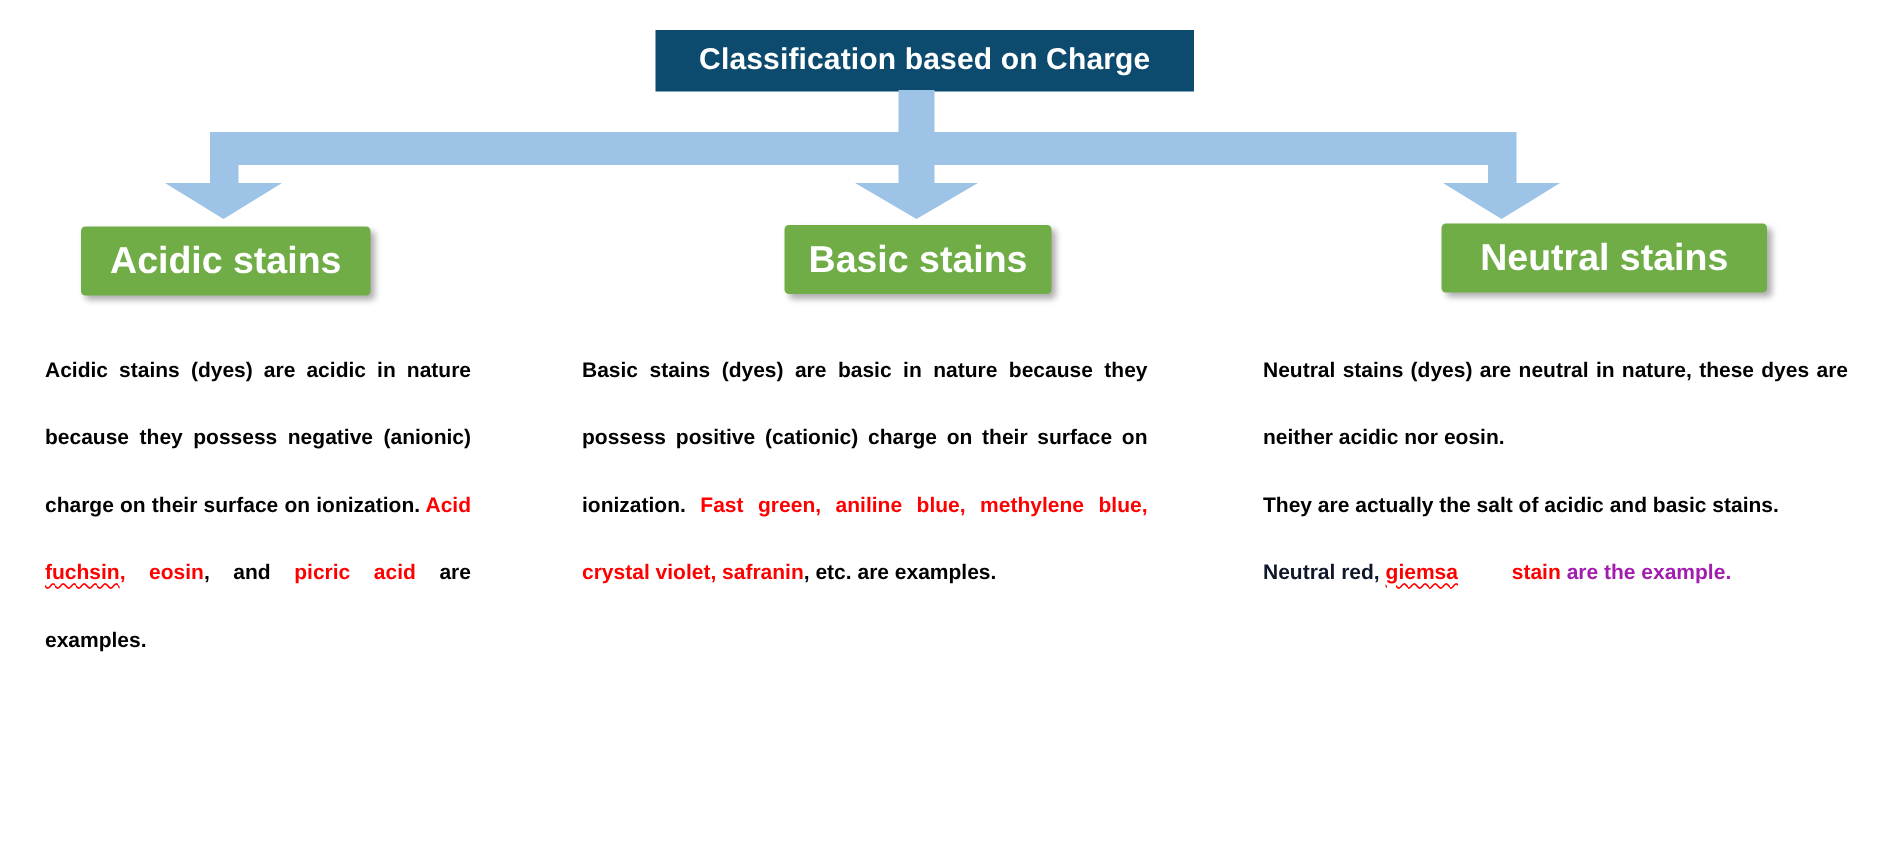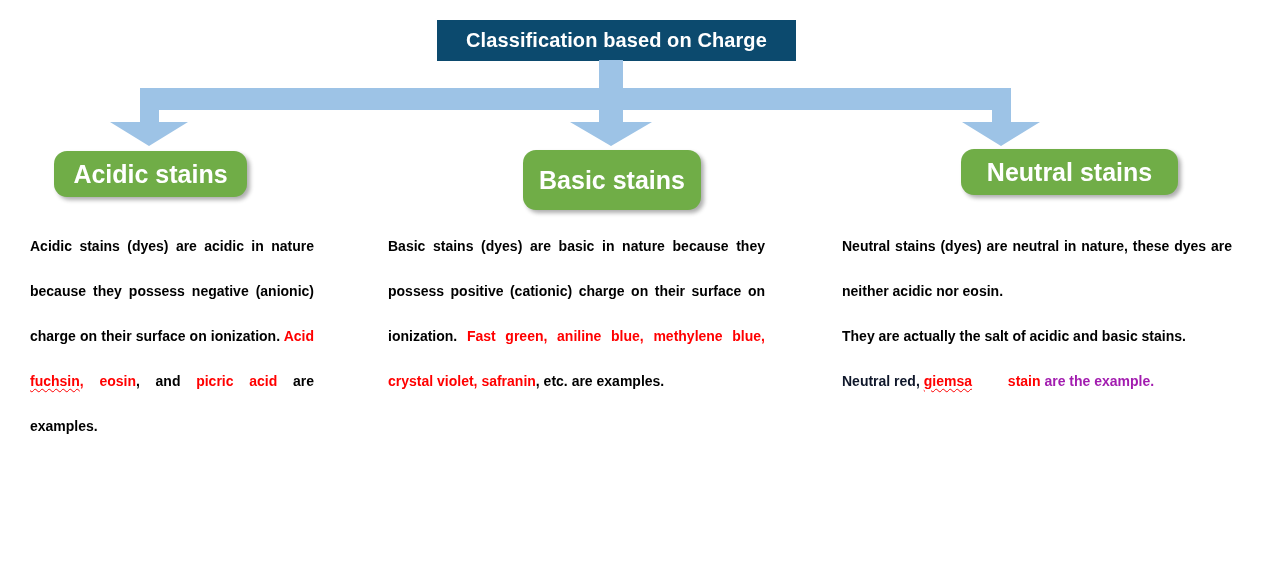--- a/index.html
+++ b/index.html
@@ -43,35 +43,35 @@
     top: 0;
     width: 1264px;
     height: 575px;
     pointer-events: none;
   }
 
   
   .cat-box {
     position: absolute;
     background: #70AD47;
-    border-radius: 13px;
+    border-radius: 3px;
     box-shadow: 3px 3px 4px rgba(0,0,0,0.32);
     display: flex;
     align-items: center;
     justify-content: center;
     box-sizing: border-box;
   }
   .cat-box .cat-text {
     color: #ffffff;
     font-weight: bold;
     font-size: 25px;
     white-space: nowrap;
   }
   #cat-box-acidic   { left: 54px;  top: 151px; width: 193px; height: 46px; }
-  #cat-box-basic    { left: 523px; top: 150px; width: 178px; height: 60px; }
+  #cat-box-basic    { left: 523px; top: 150px; width: 178px; height: 46px; }
   #cat-box-neutral  { left: 961px; top: 149px; width: 217px; height: 46px; }
 
   
   .text-col {
     position: absolute;
     font-weight: bold;
     font-size: 14px;
     line-height: 45px;
     color: #000000;
     text-align: justify;

